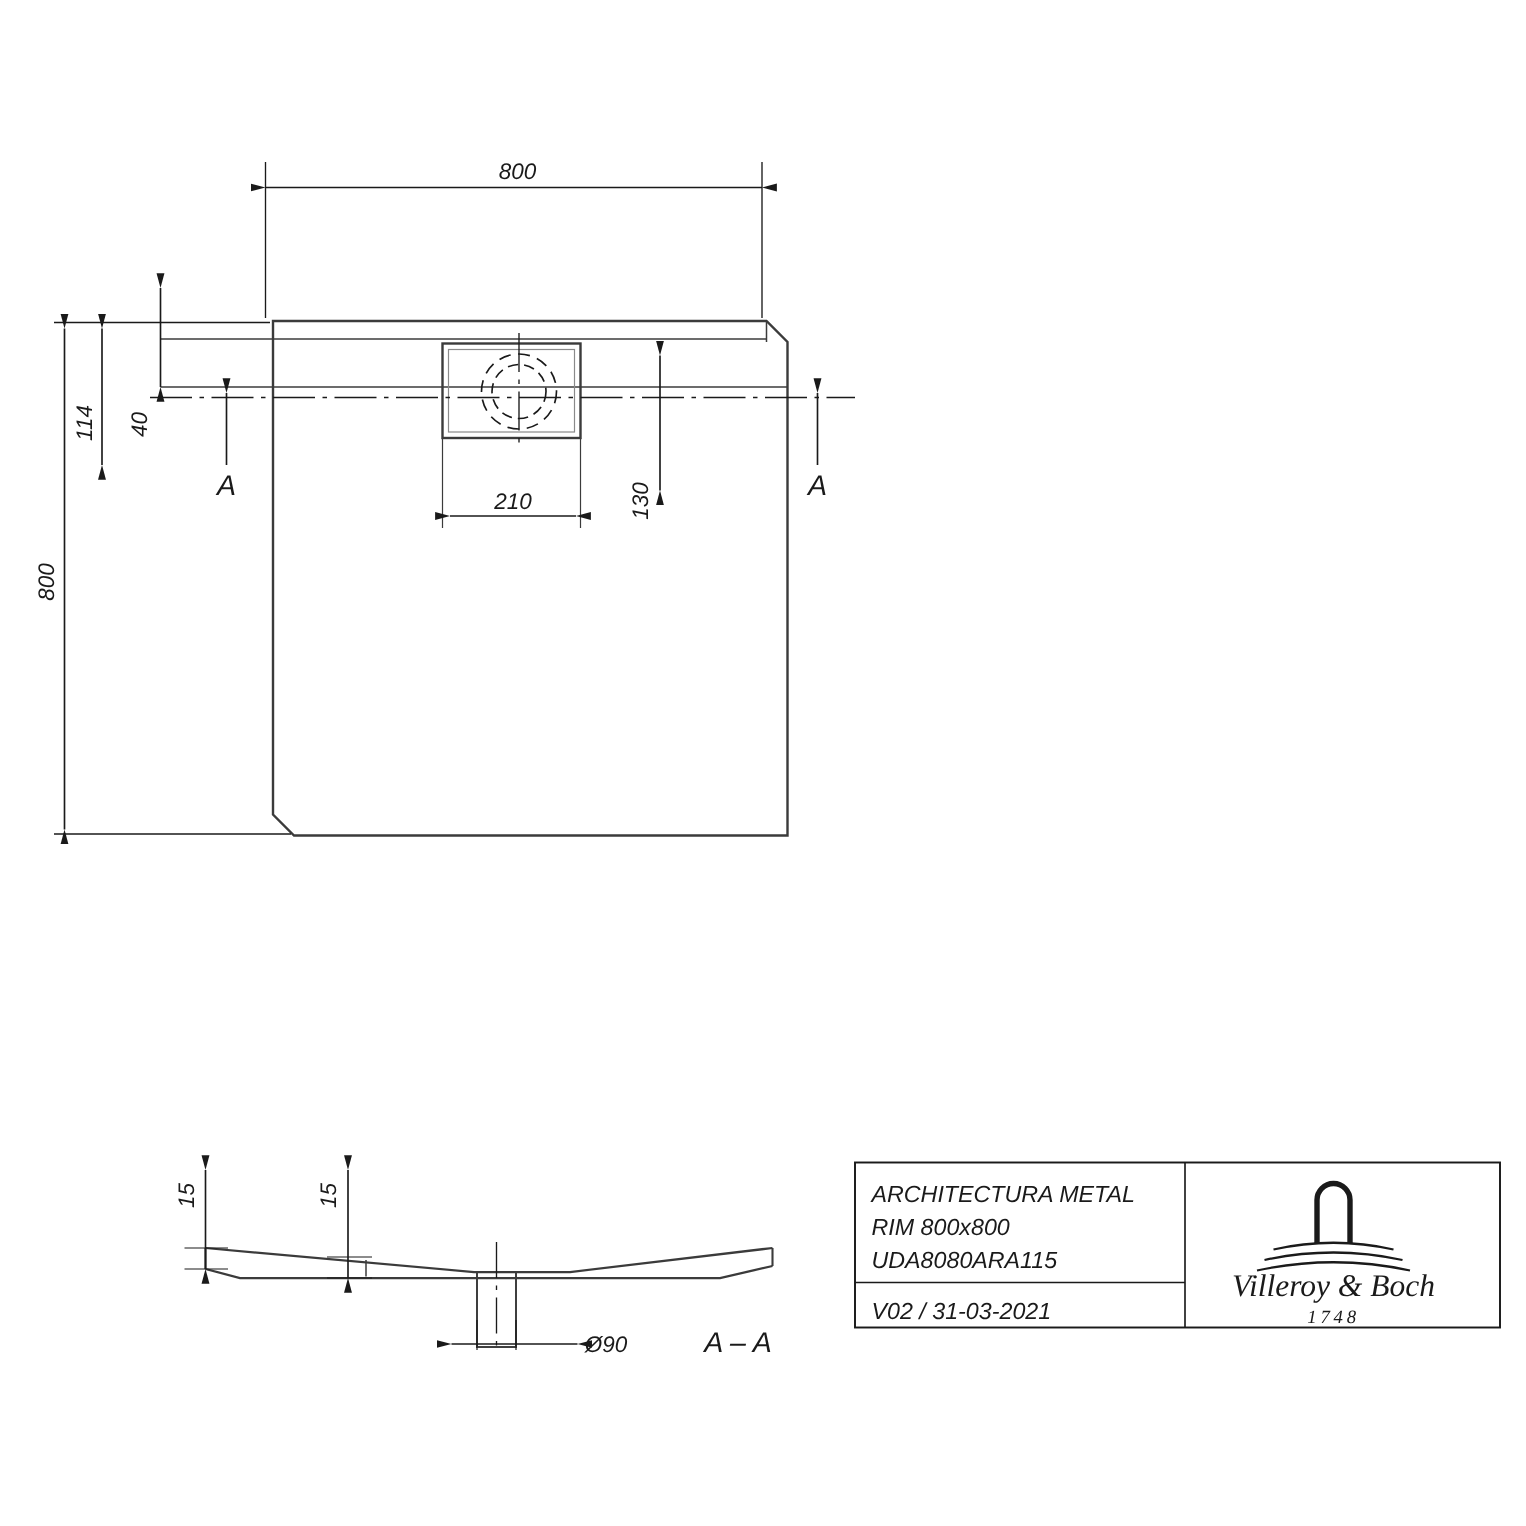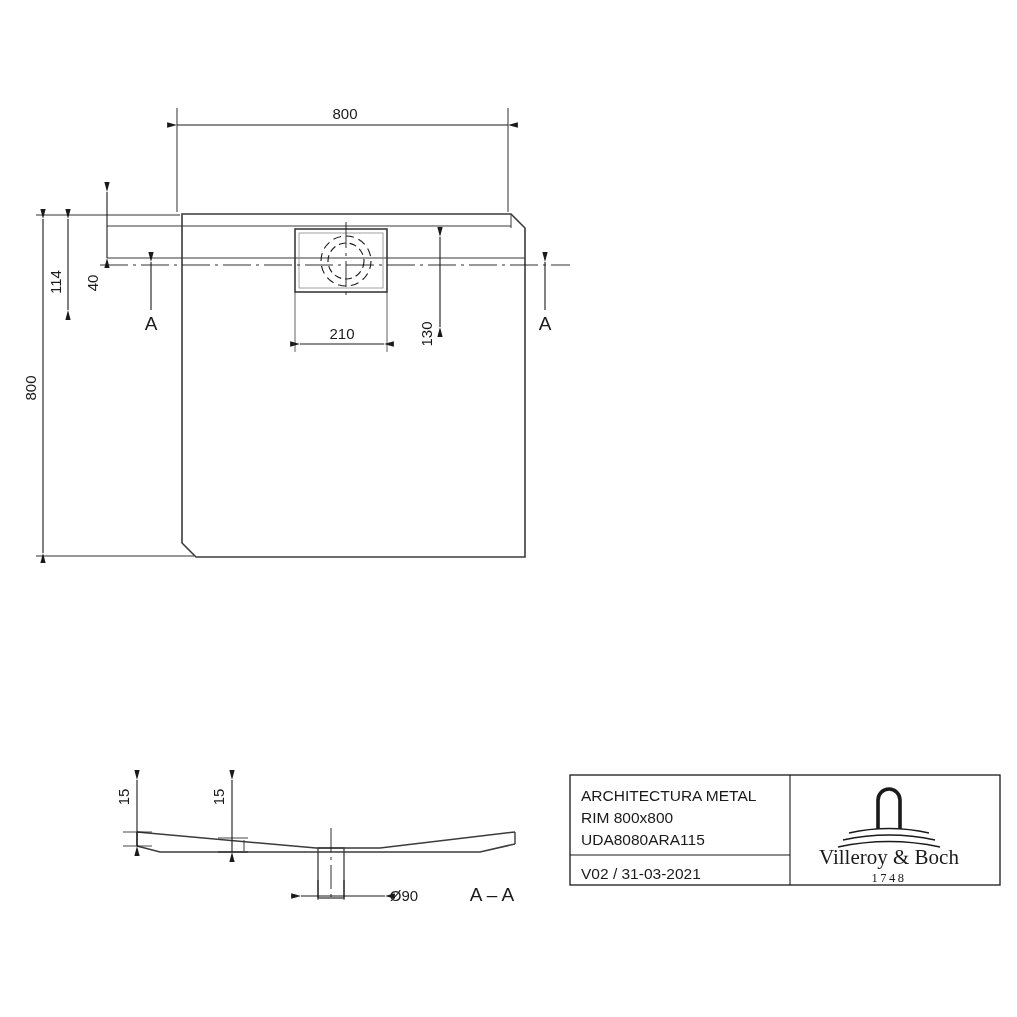--- a/index.html
+++ b/index.html
@@ -13,20 +13,21 @@
     font-family: "Liberation Sans", sans-serif;
     color: #1a1a1a;
     position: relative;
     overflow: hidden;
   }
   #sheet {
     position: absolute;
     left: 0; top: 0;
     width: 1017px;
     height: 1017px;
+    font-style: italic;
   }
   svg.drawing {
     position: absolute;
     left: 0; top: 0;
     width: 1017px;
     height: 1017px;
   }
   .dimtext {
     font-family: "Liberation Sans", sans-serif;
     font-size: 15px;

